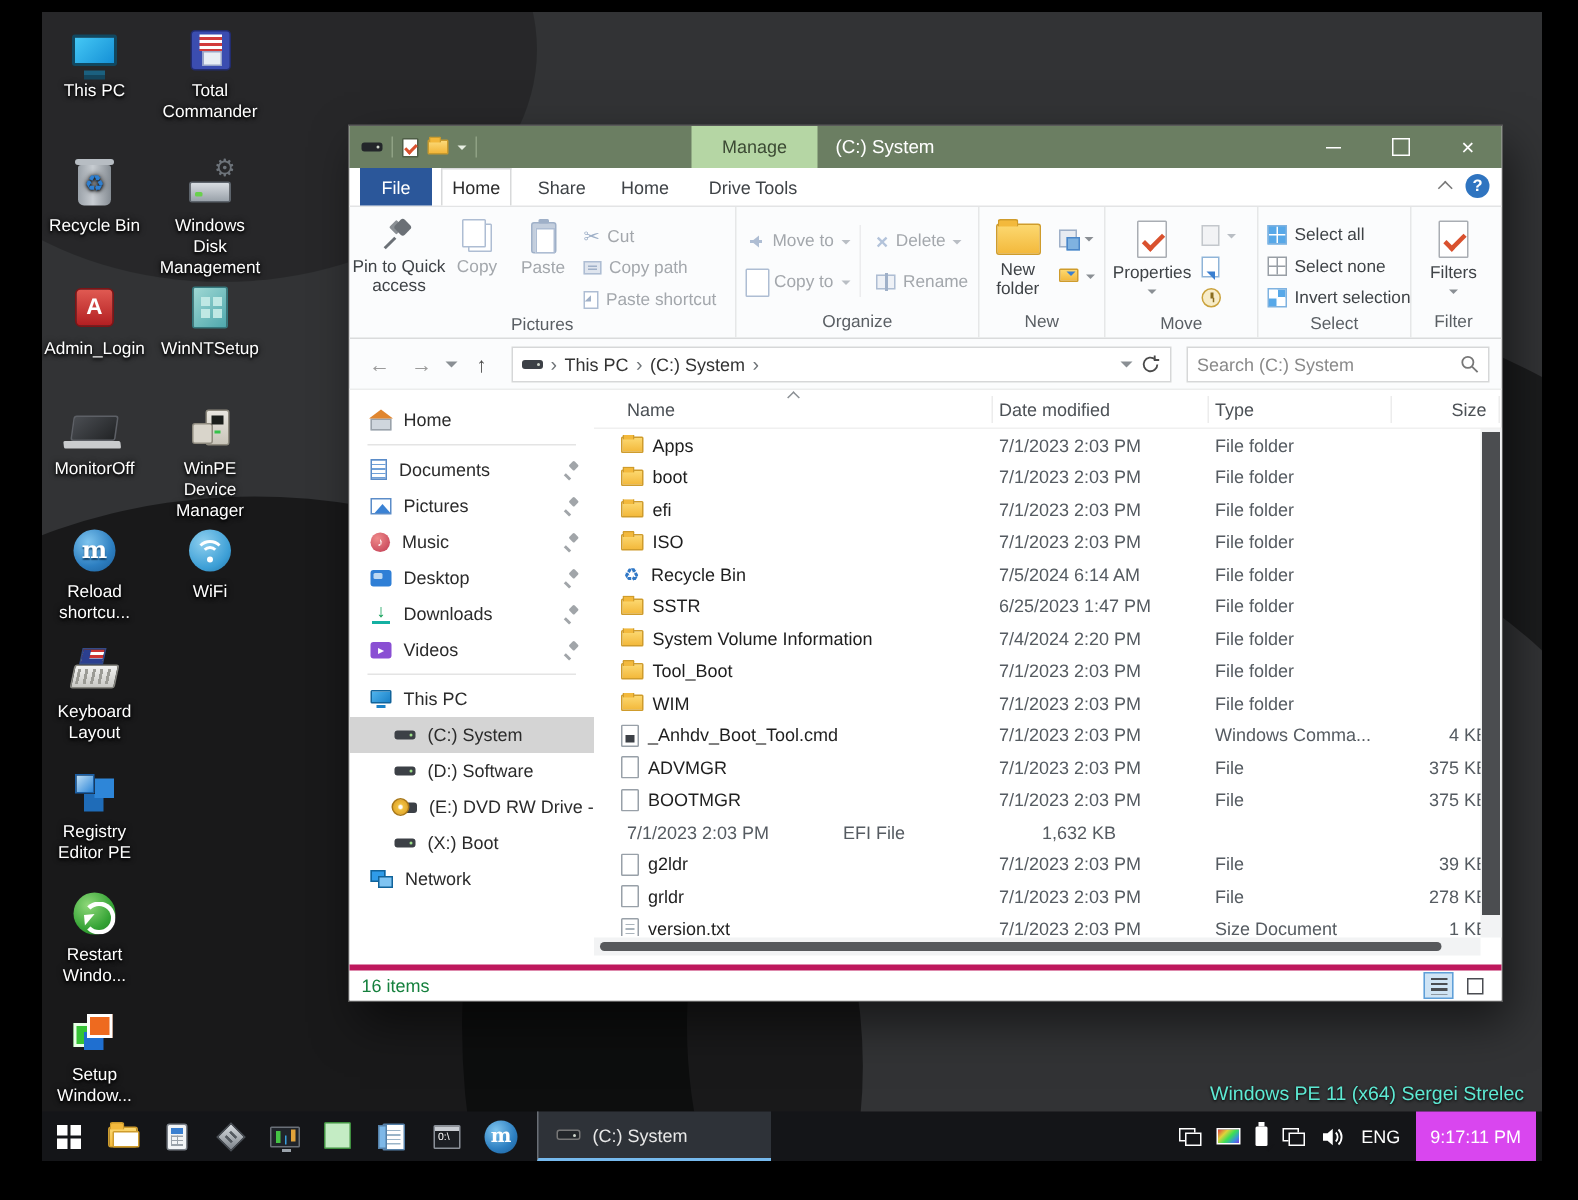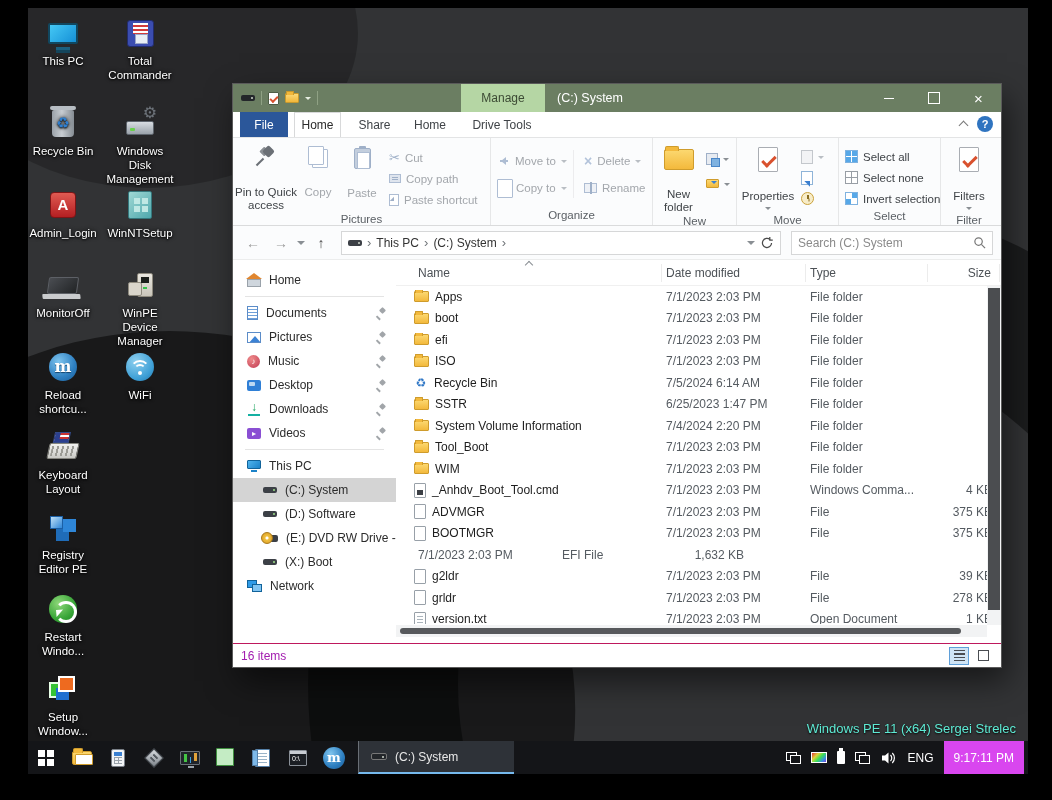--- a/index.html
+++ b/index.html
@@ -80,21 +80,21 @@
 .tab.dtools{width:84px;margin-left:8px}
 .ts-right{position:absolute;right:8px;top:4px;display:flex;align-items:center;gap:10px}
 .chevU{width:7px;height:7px;border-left:1.5px solid #777;border-top:1.5px solid #777;transform:rotate(45deg);margin-top:3px}
 .helpq{width:16px;height:16px;border-radius:50%;background:#2f74c0;color:#fff;font-size:11px;font-weight:bold;display:flex;align-items:center;justify-content:center}
 
 .ribbon{height:88px;background:#fbfcfd;border-bottom:1px solid #dadbdc;display:flex;flex:0 0 auto}
 .rgroup{display:flex;flex-direction:column;border-right:1px solid #e6e7e8;padding:4px 2px 0 2px}
 .rg-body{display:flex;flex:1;align-items:flex-start}
 .rg-label{font-size:11.5px;color:#5a5f64;text-align:center;height:17px;line-height:15px}
 .bb{display:flex;flex-direction:column;align-items:center;padding-top:4px}
-.bb .lbl{font-size:11.5px;line-height:13px;text-align:center;color:#3f4347;margin-top:18px}
+.bb .lbl{font-size:11.5px;line-height:13px;text-align:center;color:#3f4347;margin-top:4px}
 .bb .lbl.dis{color:#a3a7ac}
 .smallstack{display:flex;flex-direction:column;justify-content:flex-start;padding-top:5px}
 .sbtn{display:flex;align-items:center;gap:5px;height:21px;font-size:11.5px;color:#3f4347;padding:0 4px;white-space:nowrap}
 .sbtn.dis{color:#a3a7ac}
 .carS{width:0;height:0;border:3.5px solid transparent;border-top-color:#8a8f94;margin-top:4px}
 .carS.dis{border-top-color:#b9bec4}
 
 .r-pin{width:20px;height:22px;position:relative}
 .r-pin::before{content:'';position:absolute;left:8px;top:1px;width:9px;height:9px;background:#6b7076;border-radius:2px;transform:rotate(45deg);box-shadow:-3px 3px 0 -1px #8a8f94}
 .r-pin::after{content:'';position:absolute;left:3px;bottom:1px;width:2px;height:10px;background:#6b7076;transform:rotate(45deg)}
@@ -197,21 +197,21 @@
 .i-folder::before{content:'';position:absolute;left:0;top:-3px;width:6px;height:3px;background:#f3b93c;border:1px solid #cf9c2c;border-bottom:none;border-radius:1px 1px 0 0}
 .i-recycle{width:14px;height:14px;color:#3178c6;font-size:12px;line-height:14px;text-align:center}
 .pg{width:12px;height:15px;background:#fff;border:1px solid #98a0a8;border-radius:1px;position:relative}
 .pg.gear::after{content:'';position:absolute;left:2px;bottom:2px;width:6px;height:5px;background:#3c4046}
 .pg.lines::after{content:'';position:absolute;left:2px;right:2px;top:3px;height:9px;background:repeating-linear-gradient(#aab4bc 0 1px,transparent 1px 3px)}
 .vscroll{position:absolute;right:0;top:26px;bottom:18px;width:14px;background:#f2f3f4}
 .vthumb{position:absolute;left:1px;right:1px;top:2px;height:95%;background:#4b4d50}
 .hscroll{position:absolute;left:0;right:14px;bottom:6px;height:12px;background:#f2f3f4}
 .hthumb{position:absolute;left:4px;top:3px;height:6px;width:95%;background:#57595c;border-radius:3px}
 
-.statusbar{height:24px;border-top:1px solid #be185d;display:flex;align-items:center;padding:0 8px;font-size:12px;color:#a21caf;flex:0 0 auto;background:#fff}
+.statusbar{height:24px;border-top:4px solid #be185d;display:flex;align-items:center;padding:0 8px;font-size:12px;color:#15803d;flex:0 0 auto;background:#fff}
 .viewbtns{margin-left:auto;display:flex;gap:4px}
 .vb{width:20px;height:18px;display:flex;align-items:center;justify-content:center;border:1px solid transparent}
 .vb.active{border-color:#5f9fd8;background:#cfe4f5}
 .vb-details{width:11px;height:11px;background:repeating-linear-gradient(#4a4d52 0 1.5px,transparent 1.5px 3.5px)}
 .vb-large{width:11px;height:11px;border:1.5px solid #4a4d52}
 
 .taskbar{position:absolute;left:0;bottom:0;width:100%;height:33px;background:#141518;z-index:10;display:flex;align-items:center}
 .tbicon{width:36px;height:33px;display:flex;align-items:center;justify-content:center}
 .t-start{width:16px;height:16px;background:
  linear-gradient(#fff,#fff) 0 0/7px 7px no-repeat,linear-gradient(#fff,#fff) 9px 0/7px 7px no-repeat,
@@ -744,21 +744,21 @@
               <span class="c-date">7/1/2023 2:03 PM</span>
               <span class="c-type">File</span>
               <span class="c-size">278 KB</span>
             </div>
           <div class="row">
               <span class="c-name">
                 <span class="fi pg lines"></span>
                 <span>version.txt</span>
               </span>
               <span class="c-date">7/1/2023 2:03 PM</span>
-              <span class="c-type">Open Document</span>
+              <span class="c-type">Size Document</span>
               <span class="c-size">1 KB</span>
             </div>
         </div>
         <div class="vscroll">
             <div class="vthumb"></div>
           </div>
         <div class="hscroll">
             <div class="hthumb"></div>
           </div>
       </div>

